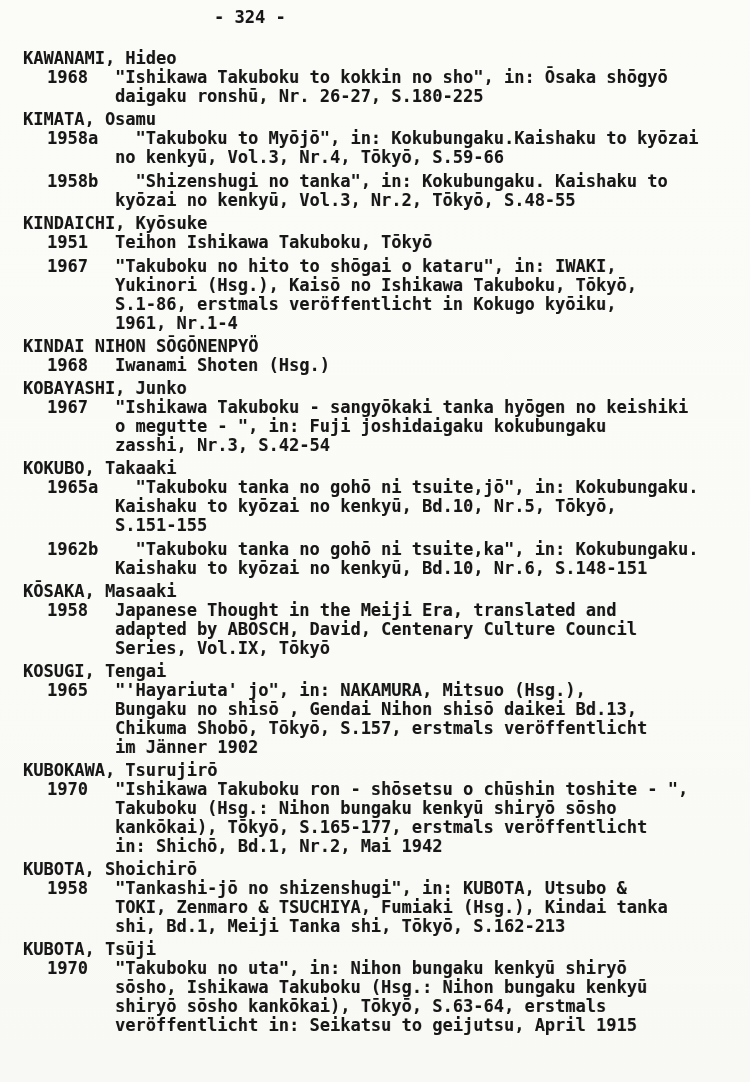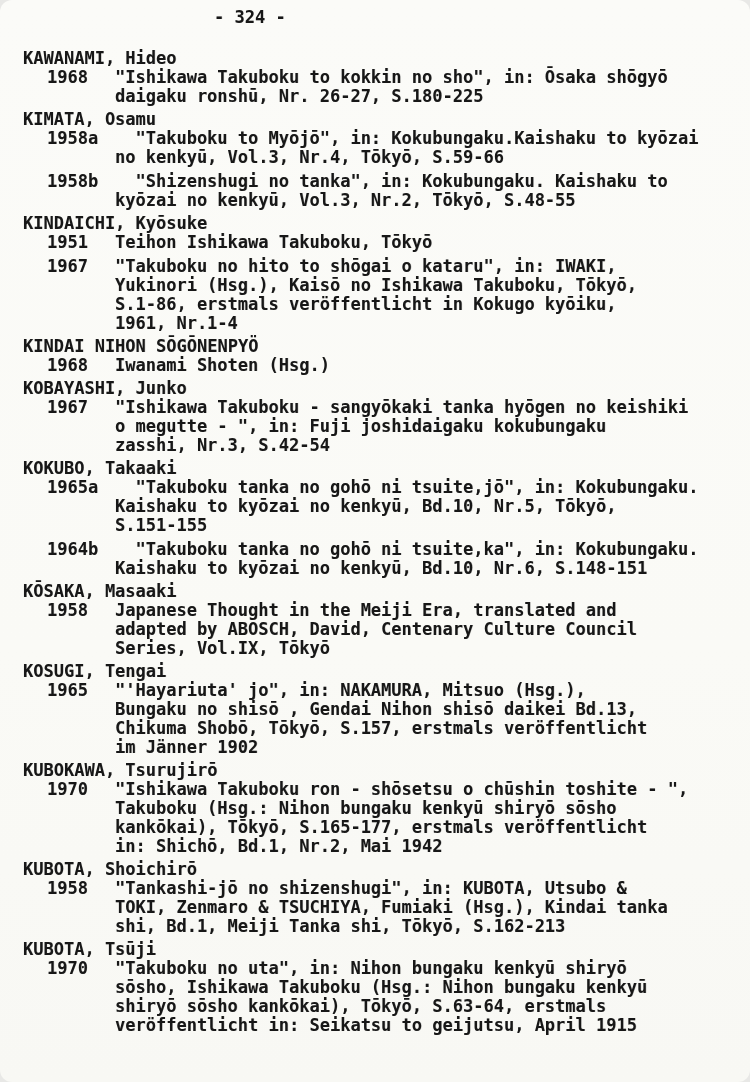--- a/index.html
+++ b/index.html
@@ -9,21 +9,20 @@
     height: 1082px;
     margin: 0;
     background: linear-gradient(180deg, #fbfbf8 0%, #fafaf6 60%, #f8f8f4 100%);
     color: #171717;
     font-family: "DejaVu Sans Mono", "Liberation Mono", monospace;
     font-size: 17px;
     line-height: 19px;
     font-weight: bold;
     overflow: hidden;
     text-shadow: 0.4px 0.4px 0.4px rgba(25,25,25,0.28);
-    border-radius: 12px;
   }
   .page-number {
     padding-top: 8px;
     margin-left: 214px;
     white-space: pre;
   }
   .bibliography { margin-top: 22px; }
   .group { margin-top: 4px; }
   .group:first-child { margin-top: 10px; }
   .author {
@@ -120,21 +119,21 @@
     <h2 class="author">KOKUBO, Takaaki</h2>
   <div class="entry">
     <span class="year">1965a</span>
     <div class="entry-lines">
             <div class="line">  "Takuboku tanka no gohō ni tsuite,jō", in: Kokubungaku.</div>
             <div class="line">Kaishaku to kyōzai no kenkyū, Bd.10, Nr.5, Tōkyō,</div>
             <div class="line">S.151-155</div>
           </div>
   </div>
         <div class="entry">
-    <span class="year">1964b</span>
+    <span class="year">1962b</span>
     <div class="entry-lines">
             <div class="line">  "Takuboku tanka no gohō ni tsuite,ka", in: Kokubungaku.</div>
             <div class="line">Kaishaku to kyōzai no kenkyū, Bd.10, Nr.6, S.148-151</div>
           </div>
   </div>
       </section>
       <section class="group">
     <h2 class="author">KŌSAKA, Masaaki</h2>
   <div class="entry">
     <span class="year">1958</span>

